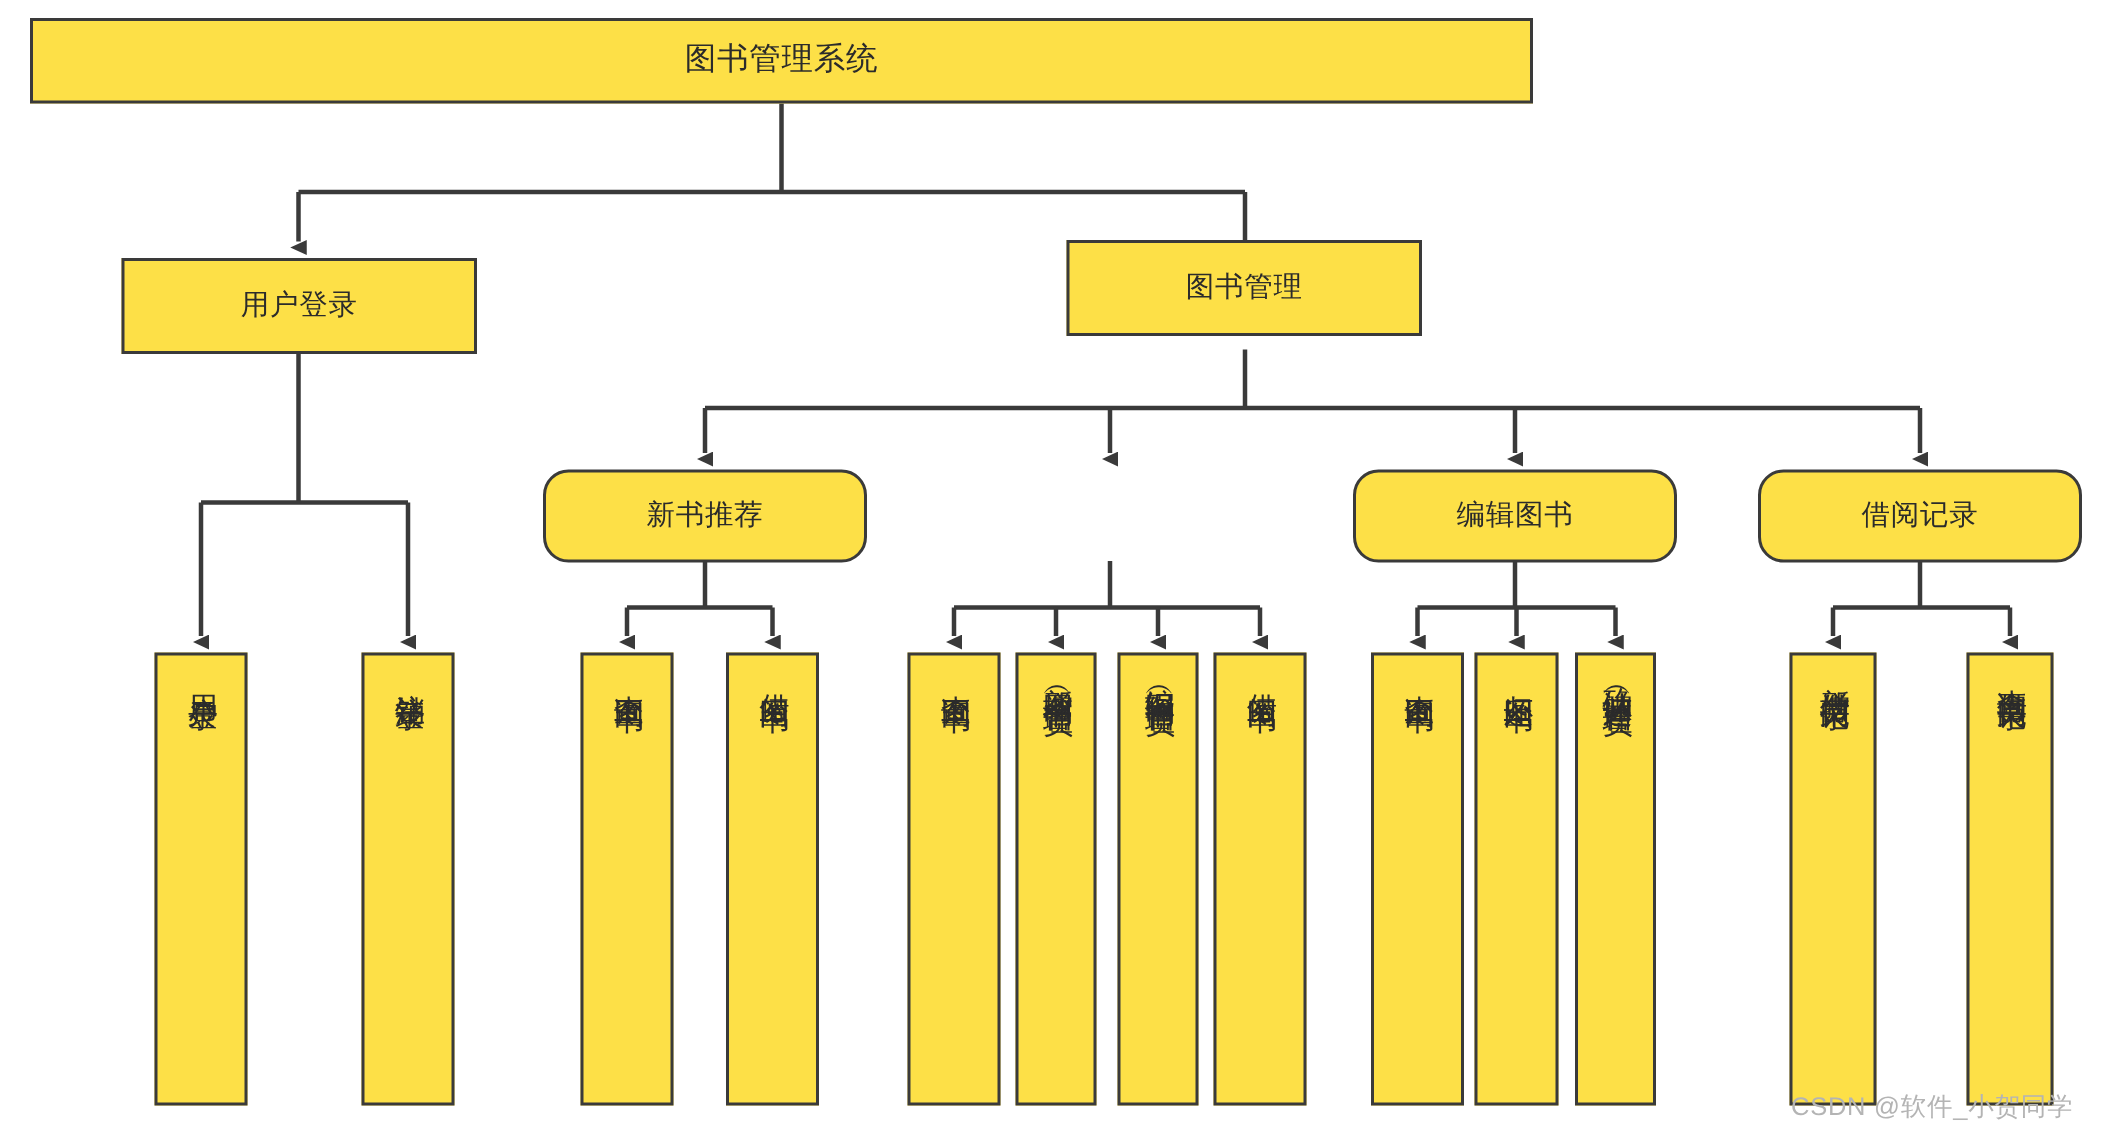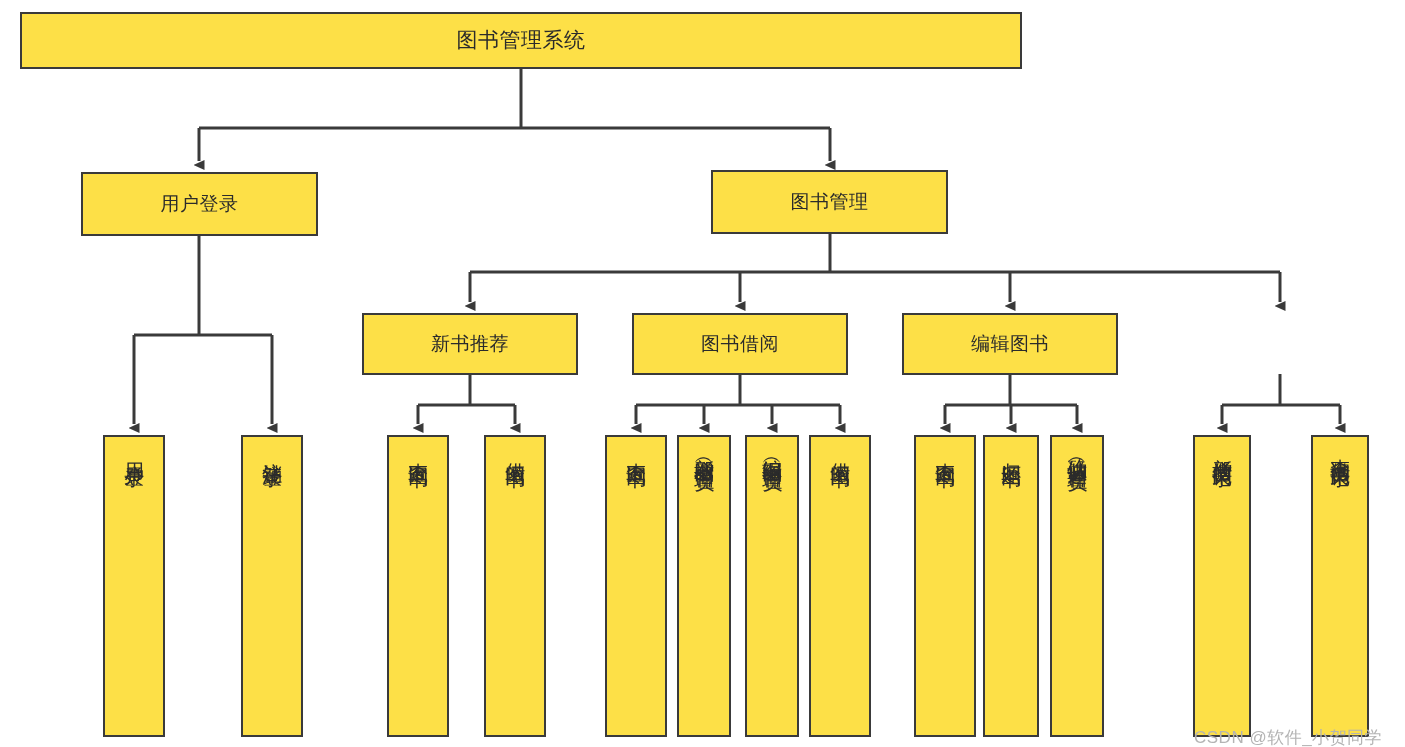--- a/index.html
+++ b/index.html
@@ -48,21 +48,21 @@
     left: 20px;
     top: 12px;
     width: 1002px;
     height: 57px;
   }
   .lvl0 .node-label { font-size: 21px; }
   
   .lvl1 { height: 64px; }
   .lvl1 .node-label { font-size: 19px; }
   
-  .lvl2 { height: 62px; }
+  .lvl2 { height: 62px; border-radius: 17px; }
   .lvl2 .node-label { font-size: 19px; }
   
   .leaf {
     top: 435px;
     height: 302px;
     align-items: flex-start;
     justify-content: center;
     padding-top: 6px;
   }
   .leaf .node-label {
@@ -141,33 +141,33 @@
     </g>
   </svg>
 
   <div class="node lvl0">
     <span class="node-label">图书管理系统</span>
   </div>
 
   <div class="node lvl1" style="left:81px; top:172px; width:237px;">
     <span class="node-label">用户登录</span>
   </div>
-  <div class="node lvl1" style="left:711px; top:170px; width:237px;">
+  <div class="node lvl1" style="left:711px; top:160px; width:237px;">
     <span class="node-label">图书管理</span>
   </div>
 
   <div class="node lvl2" style="left:362px; top:313px; width:216px;">
     <span class="node-label">新书推荐</span>
   </div>
-  <div class="node lvl2" style="left:632px; top:313px; width:216px;">
-    <span class="node-label">图书借阅</span>
-  </div>
   <div class="node lvl2" style="left:902px; top:313px; width:216px;">
     <span class="node-label">编辑图书</span>
   </div>
+  <div class="node lvl2" style="left:1172px; top:313px; width:216px;">
+    <span class="node-label">借阅记录</span>
+  </div>
 
   <div class="node leaf" style="left:103px; width:62px;">
     <span class="node-label">用户登录</span>
   </div>
   <div class="node leaf" style="left:241px; width:62px;">
     <span class="node-label">注销登录</span>
   </div>
 
   <div class="node leaf" style="left:387px; width:62px;">
     <span class="node-label">查询图书</span>

